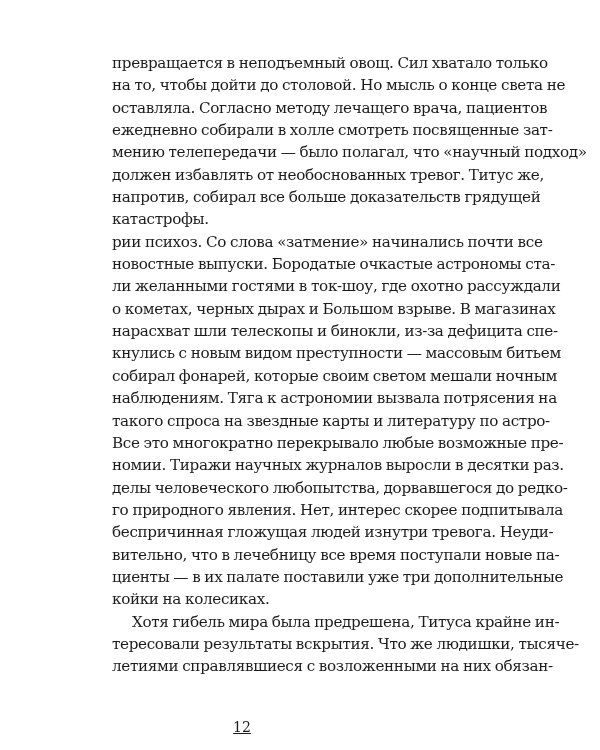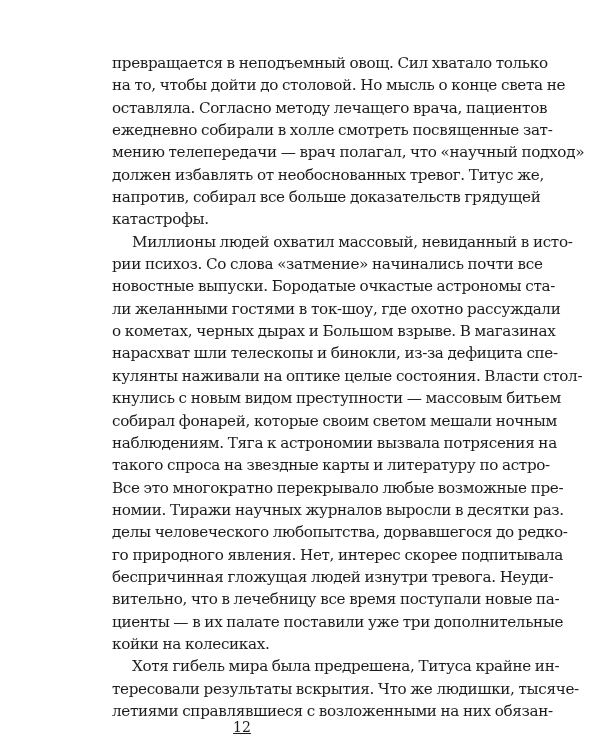--- a/index.html
+++ b/index.html
@@ -62,34 +62,32 @@
 <body>
 
 <div class="page">
   <div class="text-block">
 
     <div>
       <span class="line">превращается в неподъемный овощ. Сил хватало только</span>
       <span class="line">на то, чтобы дойти до столовой. Но мысль о конце света не</span>
       <span class="line">оставляла. Согласно методу лечащего врача, пациентов</span>
       <span class="line">ежедневно собирали в холле смотреть посвященные зат-</span>
-      <span class="line">мению телепередачи — врач полагал, что «научный подход»</span>
+      <span class="line">мению телепередачи — было полагал, что «научный подход»</span>
       <span class="line">должен избавлять от необоснованных тревог. Титус же,</span>
       <span class="line">напротив, собирал все больше доказательств грядущей</span>
       <span class="line last">катастрофы.</span>
     </div>
 
     <div>
-      <span class="line indent">Миллионы людей охватил массовый, невиданный в исто-</span>
       <span class="line">рии психоз. Со слова «затмение» начинались почти все</span>
       <span class="line">новостные выпуски. Бородатые очкастые астрономы ста-</span>
       <span class="line">ли желанными гостями в ток-шоу, где охотно рассуждали</span>
       <span class="line">о кометах, черных дырах и Большом взрыве. В магазинах</span>
       <span class="line">нарасхват шли телескопы и бинокли, из-за дефицита спе-</span>
-      <span class="line">кулянты наживали на оптике целые состояния. Власти стол-</span>
       <span class="line">кнулись с новым видом преступности — массовым битьем</span>
       <span class="line">собирал фонарей, которые своим светом мешали ночным</span>
       <span class="line">наблюдениям. Тяга к астрономии вызвала потрясения на</span>
       <span class="line">такого спроса на звездные карты и литературу по астро-</span>
       <span class="line">Все это многократно перекрывало любые возможные пре-</span>
       <span class="line">номии. Тиражи научных журналов выросли в десятки раз.</span>
       <span class="line">делы человеческого любопытства, дорвавшегося до редко-</span>
       <span class="line">го природного явления. Нет, интерес скорее подпитывала</span>
       <span class="line">беспричинная гложущая людей изнутри тревога. Неуди-</span>
       <span class="line">вительно, что в лечебницу все время поступали новые па-</span>

